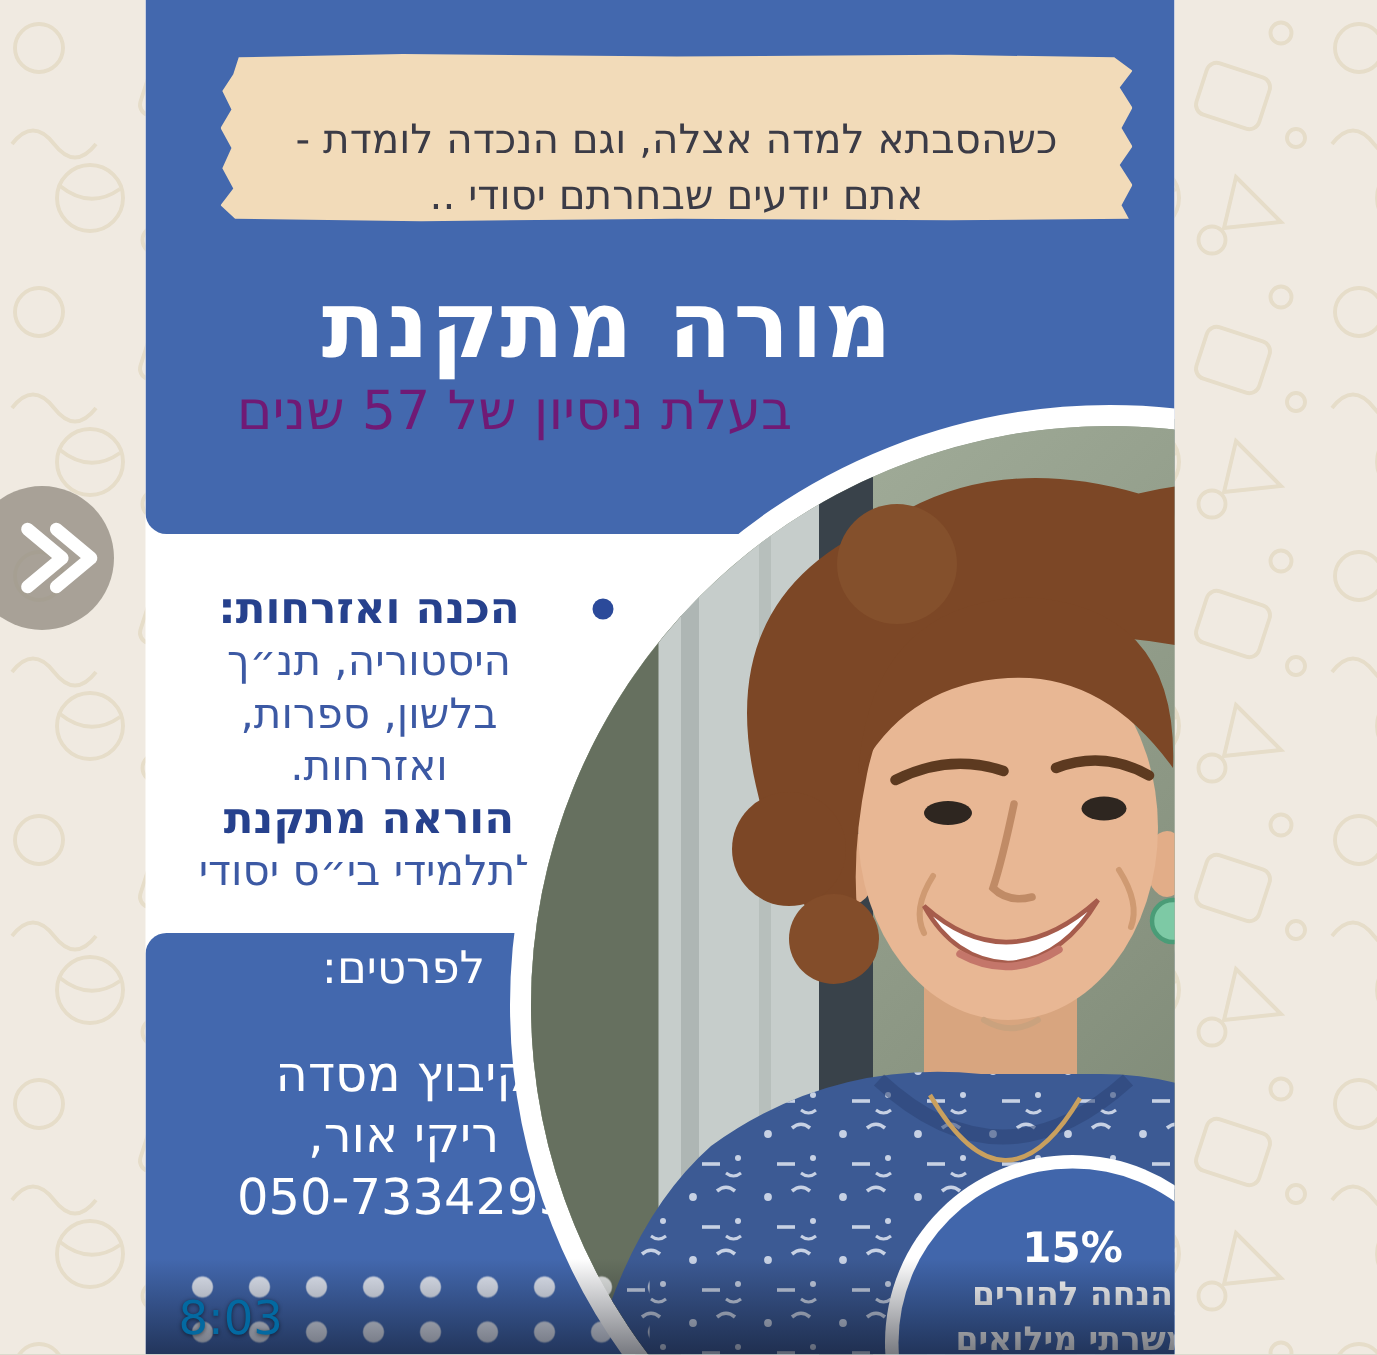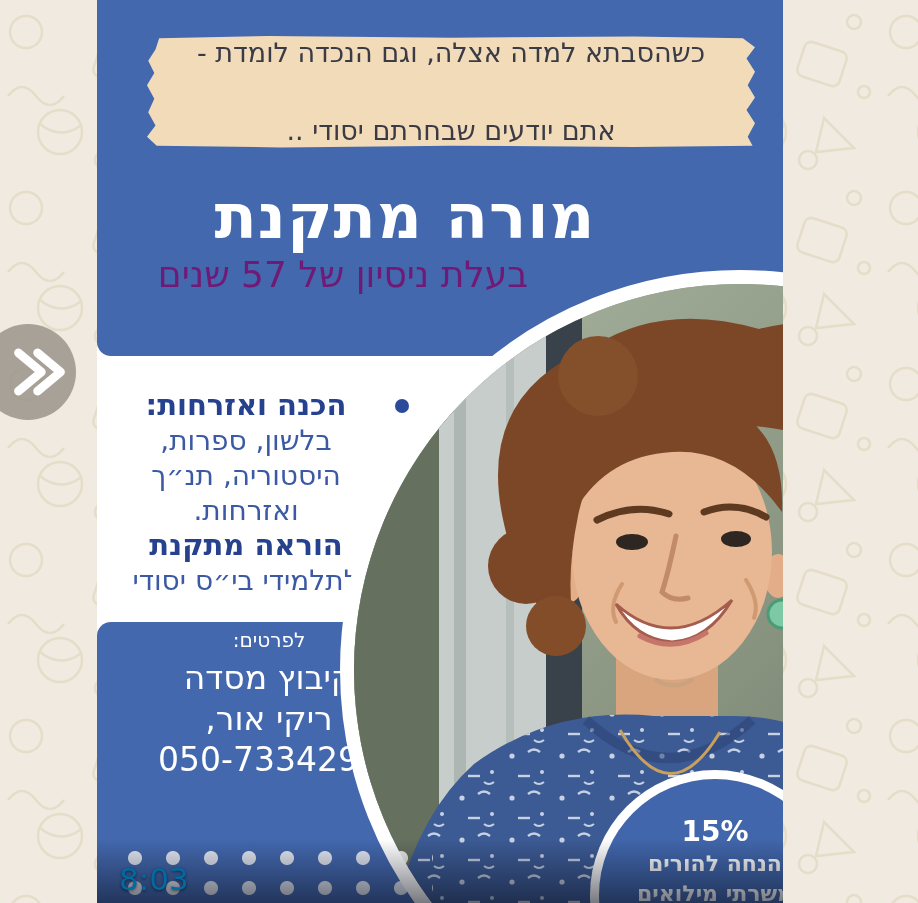--- a/index.html
+++ b/index.html
@@ -10,38 +10,38 @@
   
   .forward-btn{position:absolute;left:-20px;top:324px;width:96px;height:96px;border-radius:50%;
                background:rgba(151,145,134,.82);display:flex;align-items:center;justify-content:center;z-index:6;}
 
   
   .flyer{position:absolute;left:97px;top:0;width:686px;height:903px;background:#ffffff;overflow:hidden;}
   .band-top{position:absolute;left:0;top:0;width:100%;height:356px;background:#4368ae;border-radius:0 0 14px 14px;}
   .band-bottom{position:absolute;left:0;top:622px;width:100%;height:281px;background:#4368ae;border-radius:14px 14px 0 0;}
 
   .tape{position:absolute;left:50px;top:36px;width:608px;height:112px;background:#f2dbb9;
-        display:flex;flex-direction:column;justify-content:space-between;gap:3px;text-align:center;
+        display:flex;flex-direction:column;justify-content:flex-end;gap:3px;text-align:center;
         filter:drop-shadow(0 8px 5px rgba(20,30,70,.42));
         clip-path:polygon(2% 2%,20% 0%,50% 1.5%,80% .5%,98% 2%,100% 10%,98.6% 20%,100% 32%,98.8% 44%,100% 55%,98.6% 66%,100% 78%,98.8% 90%,99.6% 98%,80% 99%,50% 98%,22% 99.5%,1.6% 98%,0% 90%,1.4% 80%,.2% 68%,1.2% 56%,0% 44%,1.2% 33%,.2% 22%,1.4% 12%);}
   .tape-line{font-size:27px;color:#3b3b46;line-height:34px;}
 
   .title{position:absolute;top:180px;left:0;width:616px;text-align:center;
          font-size:62px;font-weight:bold;color:#fff;letter-spacing:1px;}
   .subtitle{position:absolute;top:254px;left:0;width:492px;text-align:center;font-size:36px;color:#701a75;}
 
   .services{position:absolute;top:388px;left:10px;width:302px;}
   .svc{display:flex;align-items:flex-start;}
   .svc .bullet{width:14px;height:14px;border-radius:50%;background:#2b4a9a;margin:11px 0 0 10px;flex:none;}
   .svc-text{flex:1;text-align:center;}
   .svc-title{font-size:29px;font-weight:bold;color:#26418d;line-height:35px;}
   .svc-line{font-size:28px;color:#3c59a4;line-height:35px;}
 
   .contact{position:absolute;top:628px;left:22px;width:300px;text-align:center;color:#fff;}
-  .contact-label{font-size:20px;margin-bottom:5px;}
+  .contact-label{font-size:30px;margin-bottom:32px;}
   .contact-line{font-size:33px;line-height:41px;}
 
   .photo{position:absolute;left:243px;top:270px;width:800px;height:800px;box-sizing:border-box;
          border:14px solid #fff;border-radius:50%;overflow:hidden;background:#8f9a89;}
   .photo svg{display:block;width:100%;height:100%;}
 
   .badge{position:absolute;left:493px;top:770px;width:250px;height:250px;border-radius:50%;background:#fff;}
   .badge-inner{position:absolute;inset:9px;border-radius:50%;background:#4166ab;text-align:center;color:#fff;
                padding-top:36px;box-sizing:border-box;}
   .badge-percent{font-size:28px;font-weight:bold;line-height:34px;}
@@ -99,22 +99,22 @@
     </div>
 
     <div class="title" dir="rtl">מורה מתקנת</div>
     <div class="subtitle" dir="rtl">בעלת ניסיון של 57 שנים</div>
 
     <div class="services" dir="rtl">
       <div class="svc">
         <span class="bullet"></span>
         <div class="svc-text">
           <div class="svc-title">הכנה ואזרחות:</div>
+          <div class="svc-line">היסטוריה, תנ״ך</div>
           <div class="svc-line">בלשון, ספרות,</div>
-          <div class="svc-line">היסטוריה, תנ״ך</div>
           <div class="svc-line">ואזרחות.</div>
         </div>
       </div>
       <div class="svc">
         <span class="bullet"></span>
         <div class="svc-text">
           <div class="svc-title">הוראה מתקנת</div>
           <div class="svc-line">לתלמידי בי״ס יסודי</div>
         </div>
       </div>

